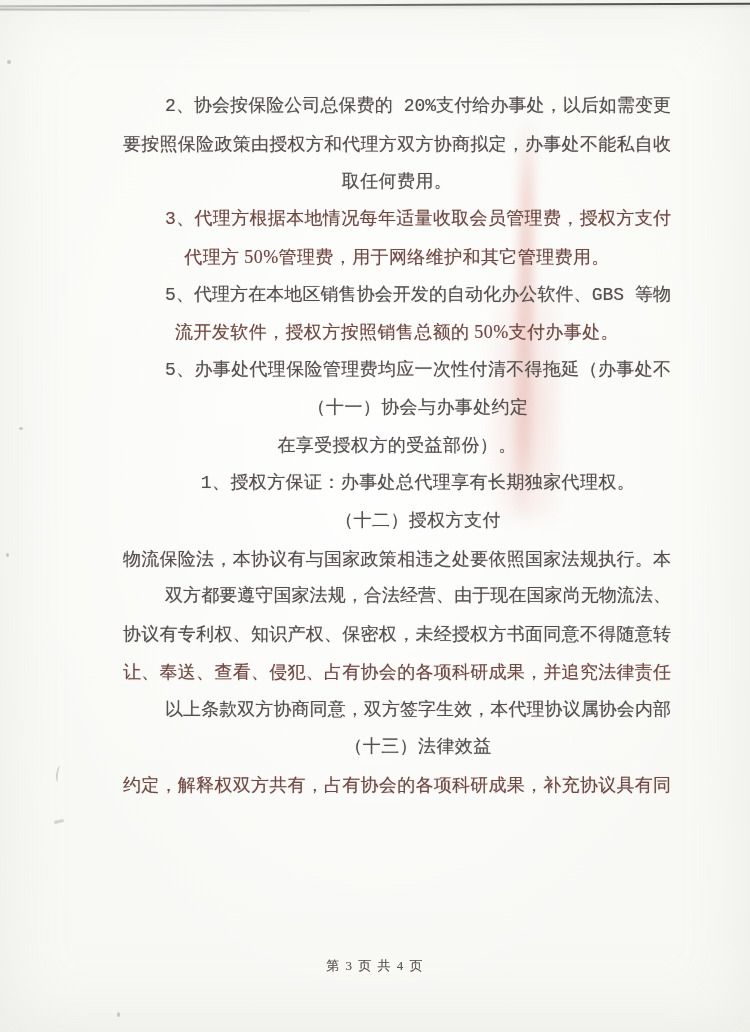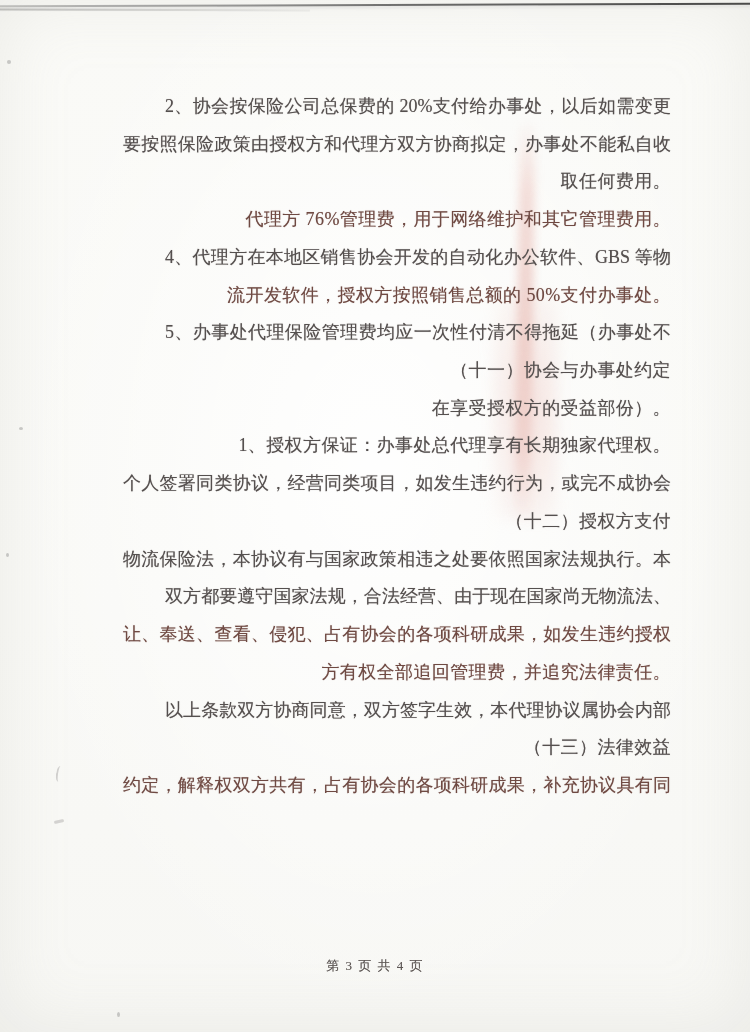--- a/index.html
+++ b/index.html
@@ -81,29 +81,29 @@
     padding-top: 88px;
   }
   .line {
     height: 37.72px;
     line-height: 37.72px;
     font-size: 18px;
     color: #55504f;
     letter-spacing: 0.4px;
     text-shadow: 0 0 0.8px rgba(95,85,83,0.55);
     white-space: pre;
-    text-align: right;
+    text-align: center;
   }
   .line.full {
     white-space: normal;
     text-align: justify;
     text-align-last: justify;
     letter-spacing: 0;
   }
-  .line.indent { padding-left: 42px; }
+  .line.indent { padding-left: 42px; font-family: Liberation Mono, monospace; }
   .line.red { color: #6f4a43; text-shadow: 0 0 0.8px rgba(120,80,72,0.5); }
   .page-footer {
     position: absolute;
     top: 957px; left: 0;
     width: 100%;
     text-align: center;
     font-size: 13px;
     color: #5d5755;
     letter-spacing: 1.5px;
     text-shadow: 0 0 0.6px rgba(95,88,85,0.5);
@@ -129,33 +129,33 @@
   <div class="speck" style="left:19px; top:427px; width:4px; height:3px;"></div>
   <div class="speck" style="left:6px; top:553px; width:3px; height:4px;"></div>
   <div class="speck" style="left:117px; top:1012px; width:3px; height:5px;"></div>
   <div class="mark-curve"></div>
   <div class="mark-dash"></div>
 
   <div class="doc-body" id="docBody">
       <div class="line indent full">2、协会按保险公司总保费的 20%支付给办事处，以后如需变更</div>
       <div class="line full">要按照保险政策由授权方和代理方双方协商拟定，办事处不能私自收</div>
       <div class="line">取任何费用。</div>
-      <div class="line red">代理方 76%管理费，用于网络维护和其它管理费用。</div>
-      <div class="line indent full">4、代理方在本地区销售协会开发的自动化办公软件、GBS 等物</div>
+      <div class="line indent full red">3、代理方根据本地情况每年适量收取会员管理费，授权方支付</div>
+      <div class="line red">代理方 50%管理费，用于网络维护和其它管理费用。</div>
+      <div class="line indent full">5、代理方在本地区销售协会开发的自动化办公软件、GBS 等物</div>
       <div class="line red">流开发软件，授权方按照销售总额的 50%支付办事处。</div>
       <div class="line indent full">5、办事处代理保险管理费均应一次性付清不得拖延（办事处不</div>
       <div class="line indent">（十一）协会与办事处约定</div>
       <div class="line">在享受授权方的受益部份）。</div>
       <div class="line indent">1、授权方保证：办事处总代理享有长期独家代理权。</div>
-      <div class="line full">个人签署同类协议，经营同类项目，如发生违约行为，或完不成协会</div>
       <div class="line indent">（十二）授权方支付</div>
       <div class="line full">物流保险法，本协议有与国家政策相违之处要依照国家法规执行。本</div>
       <div class="line indent full">双方都要遵守国家法规，合法经营、由于现在国家尚无物流法、</div>
-      <div class="line full red">让、奉送、查看、侵犯、占有协会的各项科研成果，如发生违约授权</div>
-      <div class="line red">方有权全部追回管理费，并追究法律责任。</div>
+      <div class="line full">协议有专利权、知识产权、保密权，未经授权方书面同意不得随意转</div>
+      <div class="line full red">让、奉送、查看、侵犯、占有协会的各项科研成果，并追究法律责任</div>
       <div class="line indent full">以上条款双方协商同意，双方签字生效，本代理协议属协会内部</div>
       <div class="line indent">（十三）法律效益</div>
       <div class="line full red">约定，解释权双方共有，占有协会的各项科研成果，补充协议具有同</div>
     </div>
 
   <div class="page-footer">第 3 页 共 4 页</div>
 
   <div class="vignette"></div>
 </div>
 

